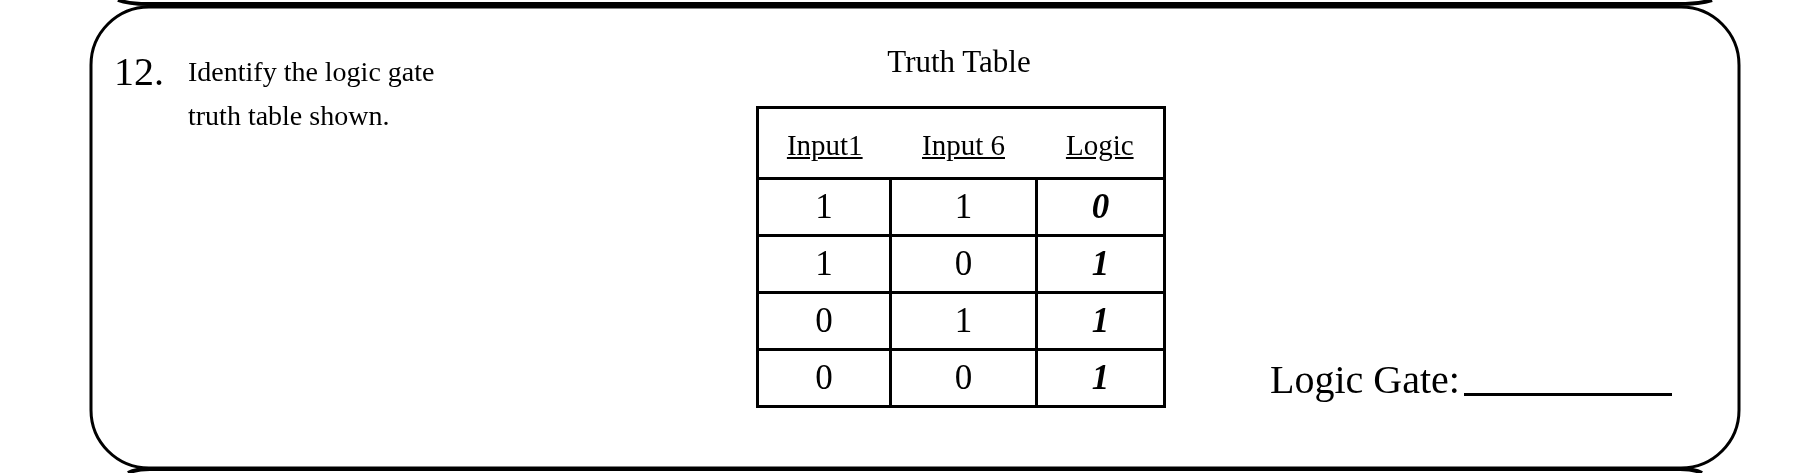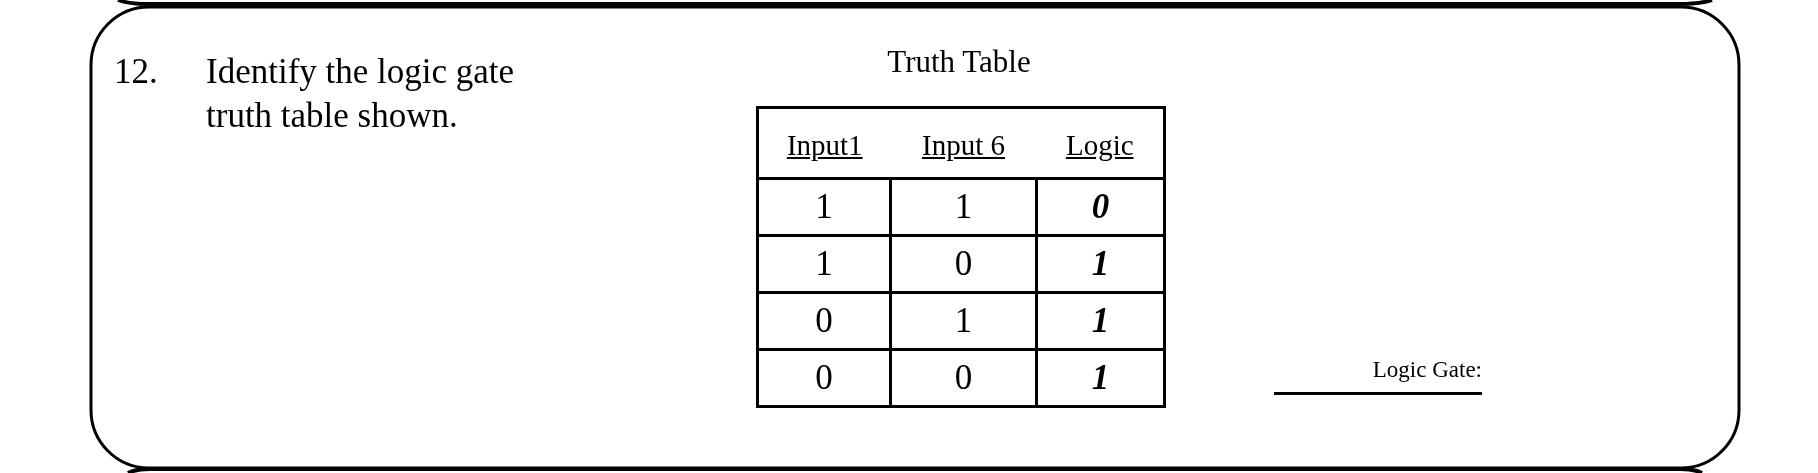--- a/index.html
+++ b/index.html
@@ -17,28 +17,28 @@
   }
   .frame-svg {
     position: absolute;
     left: 0; top: 0;
     width: 1818px; height: 473px;
   }
   .q-number {
     position: absolute;
     left: 114px;
     top: 50px;
-    font-size: 35px;
+    font-size: 40px;
     line-height: 44px;
   }
   .q-text {
     position: absolute;
-    left: 206px;
+    left: 188px;
     top: 50px;
-    font-size: 35px;
+    font-size: 28px;
     line-height: 44px;
     width: 420px;
   }
   .q-text span { display: block; white-space: nowrap; }
   .table-title {
     position: absolute;
     left: 754px;
     width: 410px;
     top: 40px;
     text-align: center;
@@ -76,27 +76,26 @@
   .truth-table td.out {
     font-weight: bold;
     font-style: italic;
   }
   .col1 { width: 133px; }
   .col2 { width: 146px; }
   .col3 { width: 128px; }
   .answer {
     position: absolute;
     left: 1270px;
-    top: 348px;
-    font-size: 23px;
+    top: 358px;
+    font-size: 40px;
     line-height: 44px;
     white-space: nowrap;
     display: flex;
     align-items: flex-end;
-    flex-direction: column;
   }
   .answer-line {
     display: inline-block;
     width: 208px;
     height: 0;
     border-bottom: 3px solid #000;
     margin-left: 4px;
     margin-bottom: 6px;
   }
 </style>

